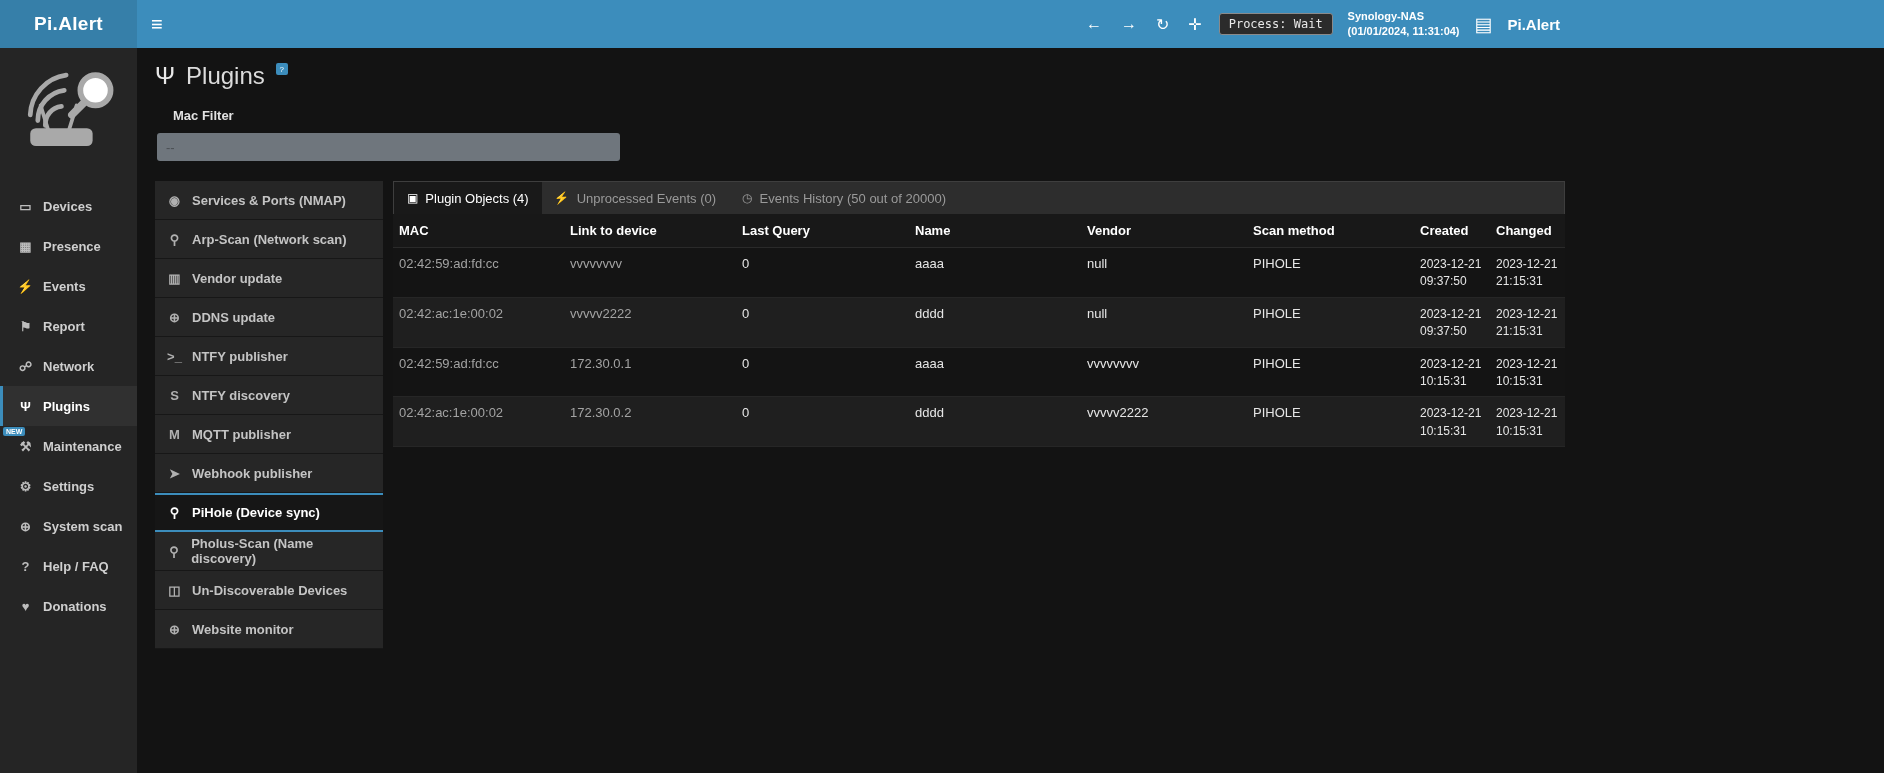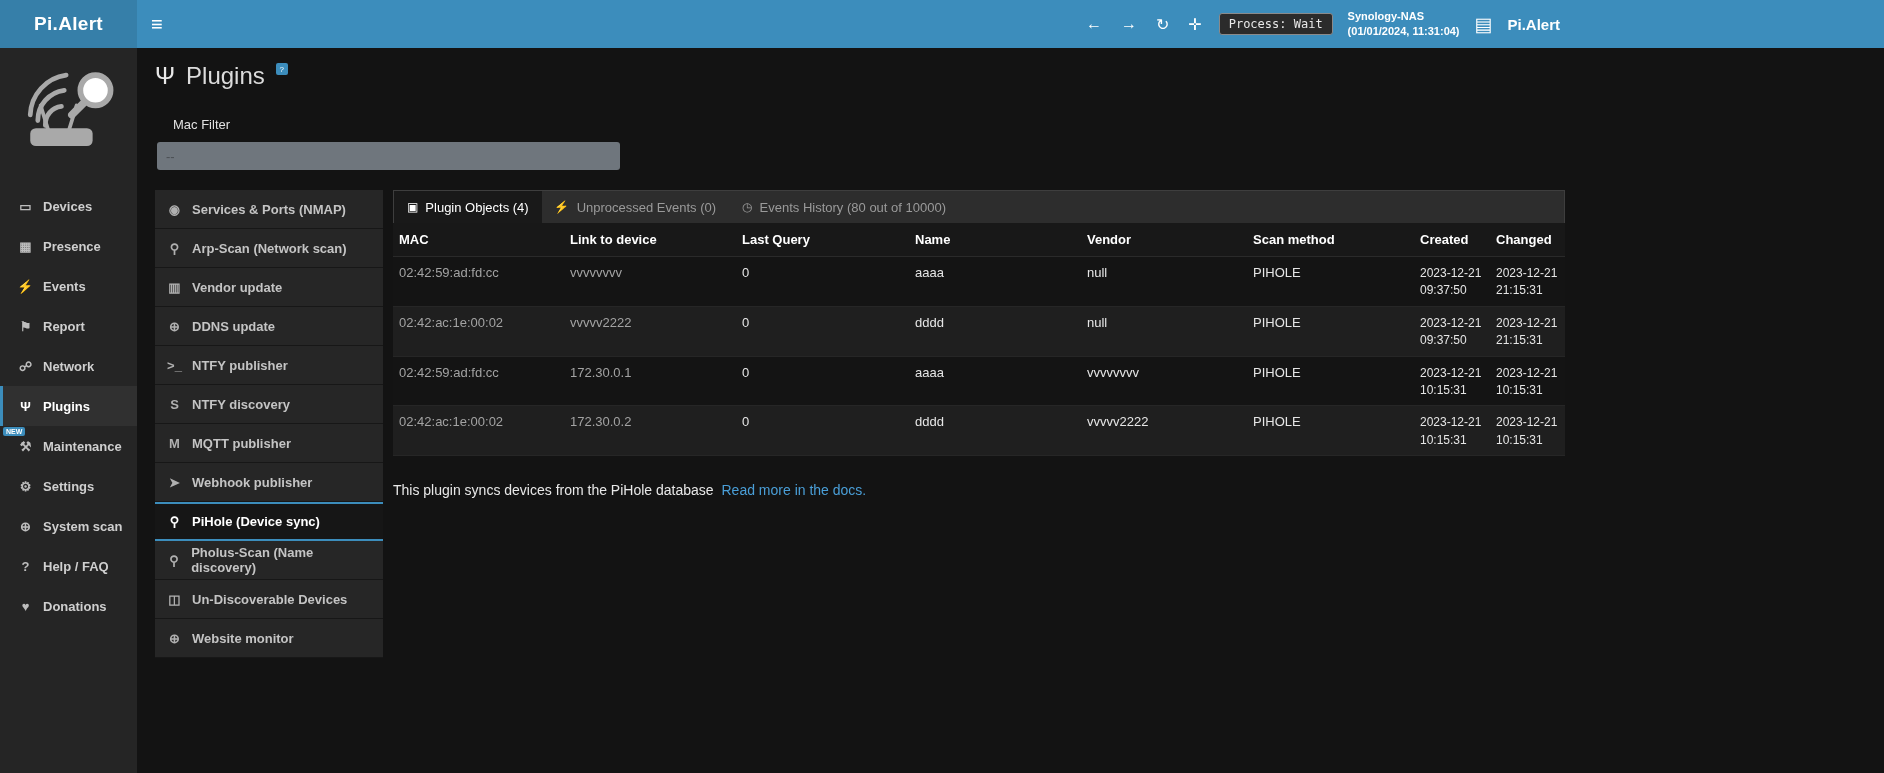--- a/index.html
+++ b/index.html
@@ -42,22 +42,22 @@
   
   .main { position:absolute; top:48px; left:137px; right:0; bottom:0;
           background:#131313; padding:6px 0 0 18px; }
   .title-row { display:flex; align-items:center; gap:11px; margin-top:8px; }
   .title-plug { color:#e8e8e8; font-size:24px; }
   .page-title { color:#dcdcdc; font-size:24px; font-weight:400; }
   .title-badge { width:12px; height:12px; background:#3c8dbc; border-radius:2px;
                  color:#fff; font-size:8px; display:flex; align-items:center;
                  justify-content:center; margin-top:-14px; cursor:pointer; }
 
-  .macfilter-label { margin:27px 0 0 18px; color:#e2e2e2; font-size:13px;
-                     font-weight:400; }
+  .macfilter-label { margin:18px 0 0 18px; color:#e2e2e2; font-size:13px;
+                     font-weight:700; }
   .macfilter-input { display:block; margin:10px 0 0 2px; width:463px; height:28px;
                      background:#6f767d; border:none; border-radius:3px;
                      padding:0 9px; color:#222; font-size:13px;
                      font-family:"Liberation Sans", sans-serif; }
   .macfilter-input::placeholder { color:#4b4f54; }
 
   .content-row { display:flex; margin-top:20px; align-items:flex-start; }
 
   
   .pnav { width:228px; flex-shrink:0; margin-right:10px; }
@@ -251,21 +251,21 @@
         <div class="tab active">
           <span class="tab-icon">▣</span>
           <span>Plugin Objects (4)</span>
         </div>
         <div class="tab">
           <span class="tab-icon">⚡</span>
           <span>Unprocessed Events (0)</span>
         </div>
         <div class="tab">
           <span class="tab-icon">◷</span>
-          <span>Events History (80 out of 10000)</span>
+          <span>Events History (50 out of 20000)</span>
         </div>
       </div>
 
       <table class="objects">
         <colgroup>
           <col style="width:171px">
             <col style="width:172px">
             <col style="width:173px">
           <col style="width:172px">
             <col style="width:166px">
@@ -331,19 +331,15 @@
             <td>PIHOLE</td>
             <td class="dt-cell">2023-12-21
 10:15:31</td>
             <td class="dt-cell">2023-12-21
 10:15:31</td>
           </tr>
         </tbody>
       </table>
 
 
-      <div class="plugin-desc">
-        <span>This plugin syncs devices from the PiHole database</span>
-        <a>Read more in the docs.</a>
-      </div>
     </div>
   </div>
 </div>
 
 </body></html>

